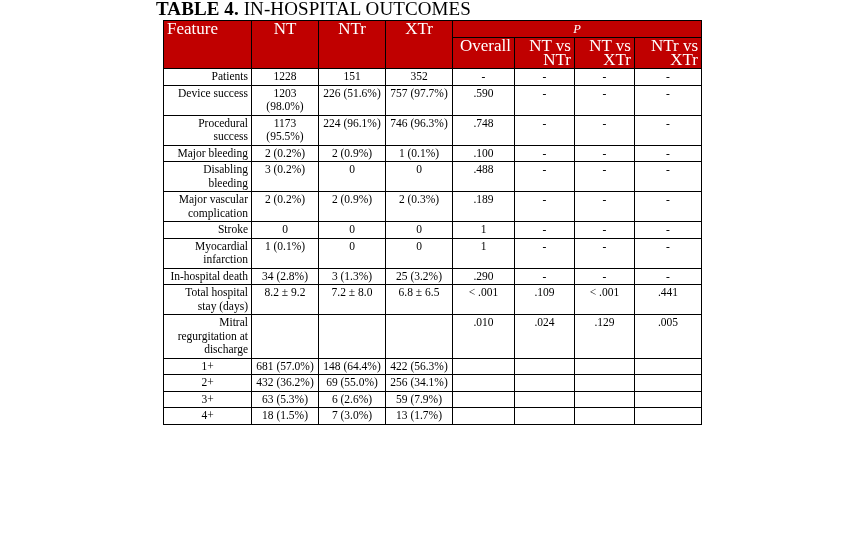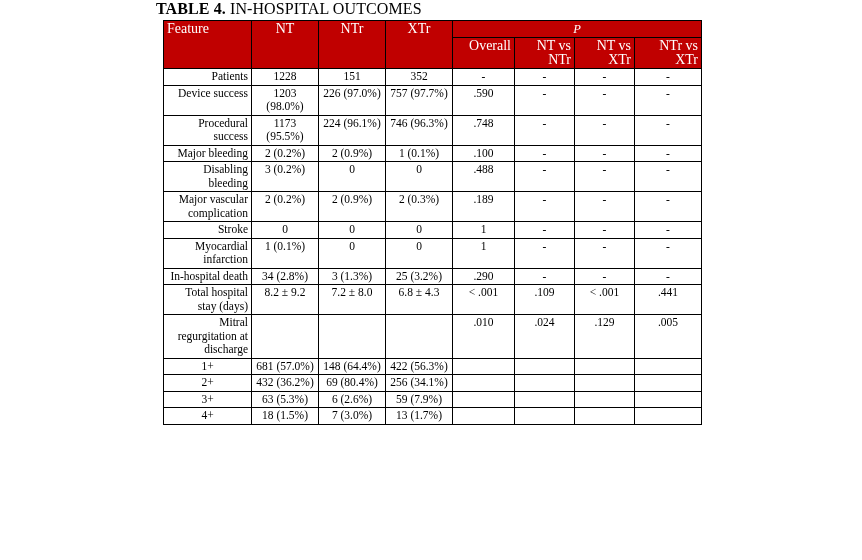--- a/index.html
+++ b/index.html
@@ -17,21 +17,21 @@
   .page {
     position: relative;
     width: 862px;
     height: 560px;
     box-sizing: border-box;
   }
   .table-caption {
     position: absolute;
     left: 156px;
     top: 1px;
-    font-size: 16px;
+    font-size: 19px;
     letter-spacing: 0.1px;
     white-space: nowrap;
     line-height: 16px;
   }
   .table-caption .cap-strong {
     font-weight: bold;
   }
   .table-wrap {
     position: absolute;
     left: 163px;
@@ -51,21 +51,21 @@
     padding: 1px 3px;
     vertical-align: top;
     font-weight: normal;
   }
   thead th {
     background: #C00000;
     color: #ffffff;
     font-weight: bold;
     text-align: center;
     border-color: #000000;
-    font-size: 14px;
+    font-size: 17px;
     line-height: 14px;
   }
   th.h-feature {
     text-align: left;
     padding-left: 6px;
   }
   th.h-p-group {
     text-align: center;
     font-style: italic;
     font-size: 12.5px;
@@ -139,21 +139,21 @@
             <td class="num">151</td>
             <td class="num">352</td>
             <td class="num">-</td>
             <td class="num">-</td>
             <td class="num">-</td>
             <td class="num">-</td>
           </tr>
           <tr>
             <td class="feature-cell">Device success</td>
             <td class="num">1203 (98.0%)</td>
-            <td class="num">226 (97.0%)</td>
+            <td class="num">226 (51.6%)</td>
             <td class="num">757 (97.7%)</td>
             <td class="num">.590</td>
             <td class="num">-</td>
             <td class="num">-</td>
             <td class="num">-</td>
           </tr>
           <tr>
             <td class="feature-cell">Procedural success</td>
             <td class="num">1173 (95.5%)</td>
             <td class="num">224 (96.1%)</td>
@@ -220,21 +220,21 @@
             <td class="num">25 (3.2%)</td>
             <td class="num">.290</td>
             <td class="num">-</td>
             <td class="num">-</td>
             <td class="num">-</td>
           </tr>
           <tr>
             <td class="feature-cell">Total hospital stay (days)</td>
             <td class="num">8.2 ± 9.2</td>
             <td class="num">7.2 ± 8.0</td>
-            <td class="num">6.8 ± 4.3</td>
+            <td class="num">6.8 ± 6.5</td>
             <td class="num">&lt; .001</td>
             <td class="num">.109</td>
             <td class="num">&lt; .001</td>
             <td class="num">.441</td>
           </tr>
           <tr>
             <td class="feature-cell">Mitral regurgitation at discharge</td>
             <td class="num"></td>
             <td class="num"></td>
             <td class="num"></td>
@@ -249,21 +249,21 @@
             <td class="num">148 (64.4%)</td>
             <td class="num">422 (56.3%)</td>
             <td class="num"></td>
             <td class="num"></td>
             <td class="num"></td>
             <td class="num"></td>
           </tr>
           <tr>
             <td class="feature-cell center">2+</td>
             <td class="num">432 (36.2%)</td>
-            <td class="num">69 (80.4%)</td>
+            <td class="num">69 (55.0%)</td>
             <td class="num">256 (34.1%)</td>
             <td class="num"></td>
             <td class="num"></td>
             <td class="num"></td>
             <td class="num"></td>
           </tr>
           <tr>
             <td class="feature-cell center">3+</td>
             <td class="num">63 (5.3%)</td>
             <td class="num">6 (2.6%)</td>

